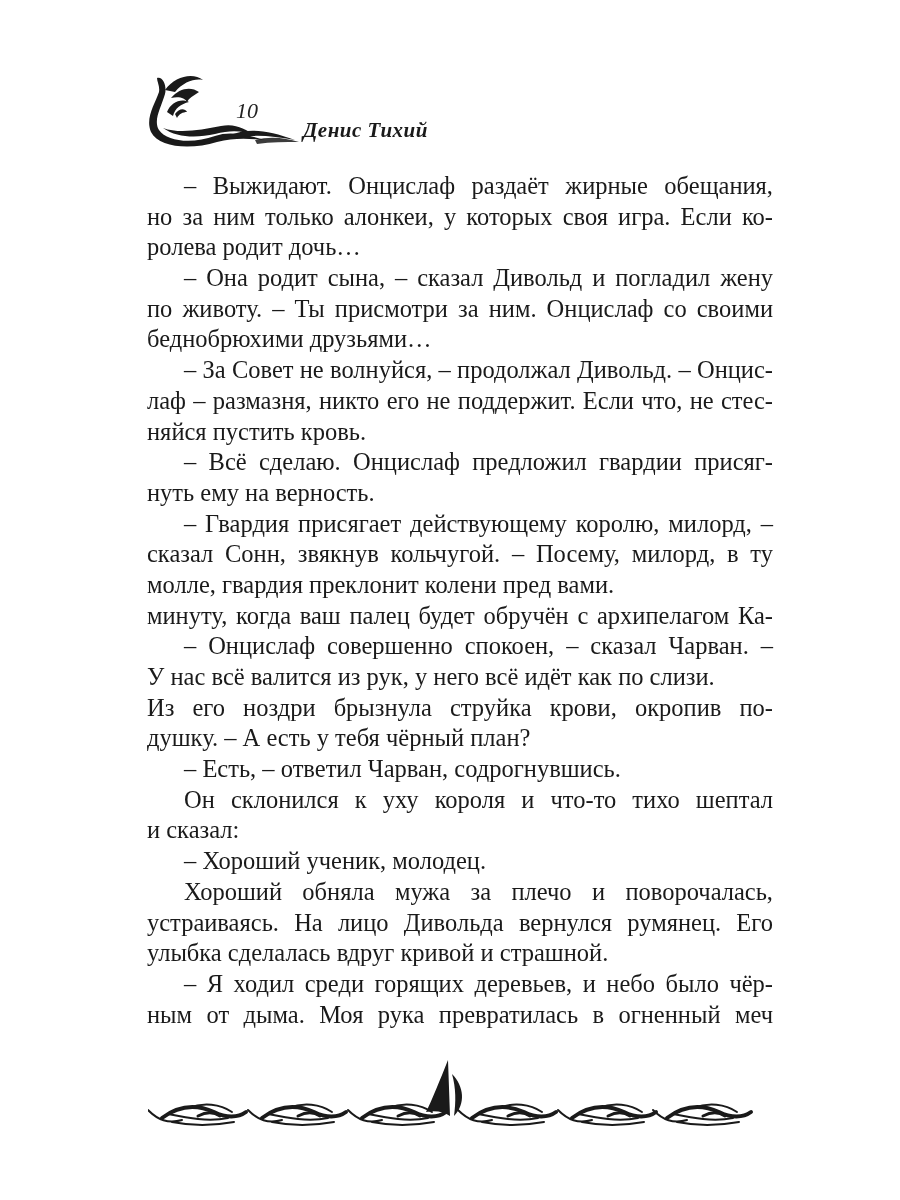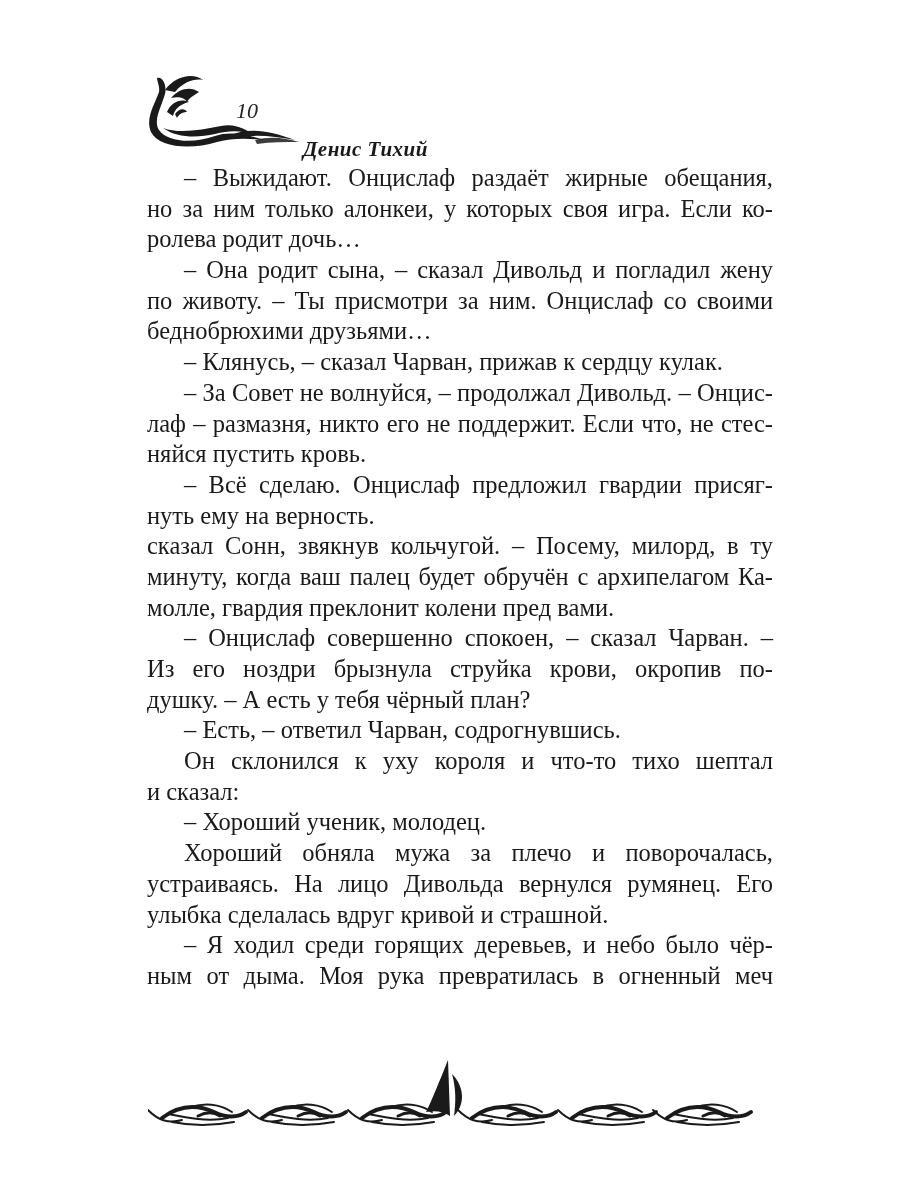--- a/index.html
+++ b/index.html
@@ -1,22 +1,22 @@
 <!DOCTYPE html>
 <html><head>
 <meta charset="utf-8">
 <style>
   html, body { margin:0; padding:0; background:#ffffff; }
   body { width:900px; height:1200px; position:relative; overflow:hidden;
          font-family:"Liberation Serif","DejaVu Serif",serif; color:#1a1a1a; }
   .header { position:absolute; left:145px; top:68px; width:330px; height:82px; }
   .header svg { position:absolute; left:0; top:0; }
   .page-num { position:absolute; left:91px; top:30px; font-style:italic; font-size:22px; color:#222; }
-  .running-head { position:absolute; left:158px; top:50px; font-style:italic; font-weight:bold; font-size:21px; letter-spacing:0.5px; color:#1a1a1a; white-space:nowrap;margin-top:19px; }
-  .body-text { position:absolute; left:147px; top:163px; width:626px;font-family:Liberation Serif, serif; }
+  .running-head { position:absolute; left:158px; top:50px; font-style:italic; font-weight:bold; font-size:21px; letter-spacing:0.5px; color:#1a1a1a; white-space:nowrap; }
+  .body-text { position:absolute; left:147px; top:171px; width:626px;font-family:Liberation Serif, serif; }
   .line { display:block; height:30.7px; line-height:30.7px; font-size:24.5px;
           text-align:justify; text-align-last:justify; white-space:nowrap; overflow:visible; }
   .line.indent { padding-left:37px; }
   .line.last { text-align-last:left; }
   .footer { position:absolute; left:148px; top:1060px; width:610px; height:80px; }
 </style>
 </head>
 <body>
 
 <div class="header">
@@ -36,30 +36,31 @@
   <span class="running-head">Денис Тихий</span>
 </div>
 
 <div class="body-text" id="body-text">
     <span class="line indent">– Выжидают. Онцислаф раздаёт жирные обещания,</span>
     <span class="line">но за ним только алонкеи, у которых своя игра. Если ко-</span>
     <span class="line last">ролева родит дочь…</span>
     <span class="line indent">– Она родит сына, – сказал Дивольд и погладил жену</span>
     <span class="line">по животу. – Ты присмотри за ним. Онцислаф со своими</span>
     <span class="line last">беднобрюхими друзьями…</span>
-    <span class="line indent last">– Клянусь, – сказал Чарван, прижав к сердцу кулак.</span>
     <span class="line indent">– За Совет не волнуйся, – продолжал Дивольд. – Онцис-</span>
     <span class="line">лаф – размазня, никто его не поддержит. Если что, не стес-</span>
     <span class="line last">няйся пустить кровь.</span>
     <span class="line indent">– Всё сделаю. Онцислаф предложил гвардии присяг-</span>
     <span class="line last">нуть ему на верность.</span>
+    <span class="line indent">– Гвардия присягает действующему королю, милорд, –</span>
     <span class="line">сказал Сонн, звякнув кольчугой. – Посему, милорд, в ту</span>
+    <span class="line last">молле, гвардия преклонит колени пред вами.</span>
     <span class="line">минуту, когда ваш палец будет обручён с архипелагом Ка-</span>
-    <span class="line last">молле, гвардия преклонит колени пред вами.</span>
     <span class="line indent">– Онцислаф совершенно спокоен, – сказал Чарван. –</span>
+    <span class="line last">У нас всё валится из рук, у него всё идёт как по слизи.</span>
     <span class="line">Из его ноздри брызнула струйка крови, окропив по-</span>
     <span class="line last">душку. – А есть у тебя чёрный план?</span>
     <span class="line indent last">– Есть, – ответил Чарван, содрогнувшись.</span>
     <span class="line indent">Он склонился к уху короля и что-то тихо шептал</span>
     <span class="line last">и сказал:</span>
     <span class="line indent last">– Хороший ученик, молодец.</span>
     <span class="line indent">Хороший обняла мужа за плечо и поворочалась,</span>
     <span class="line">устраиваясь. На лицо Дивольда вернулся румянец. Его</span>
     <span class="line last">улыбка сделалась вдруг кривой и страшной.</span>
     <span class="line indent">– Я ходил среди горящих деревьев, и небо было чёр-</span>

